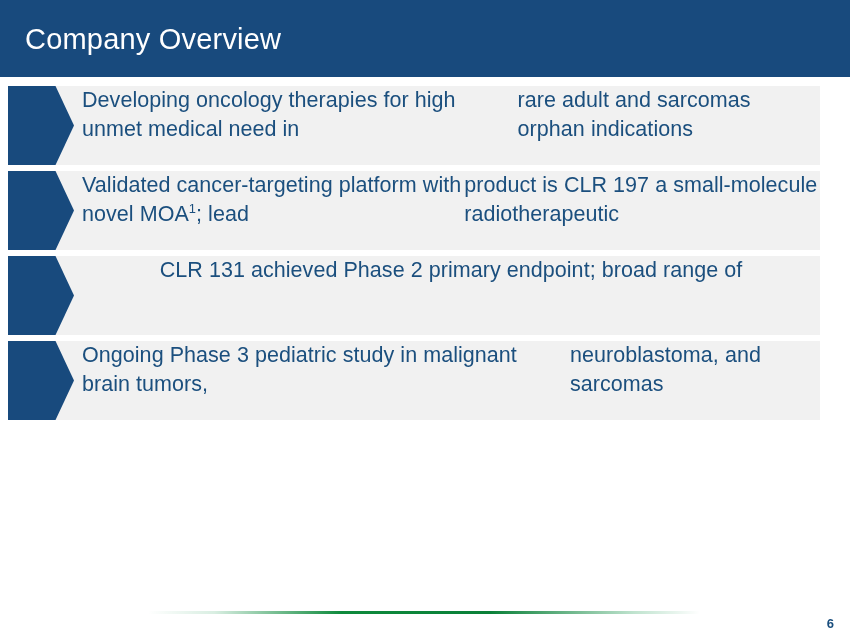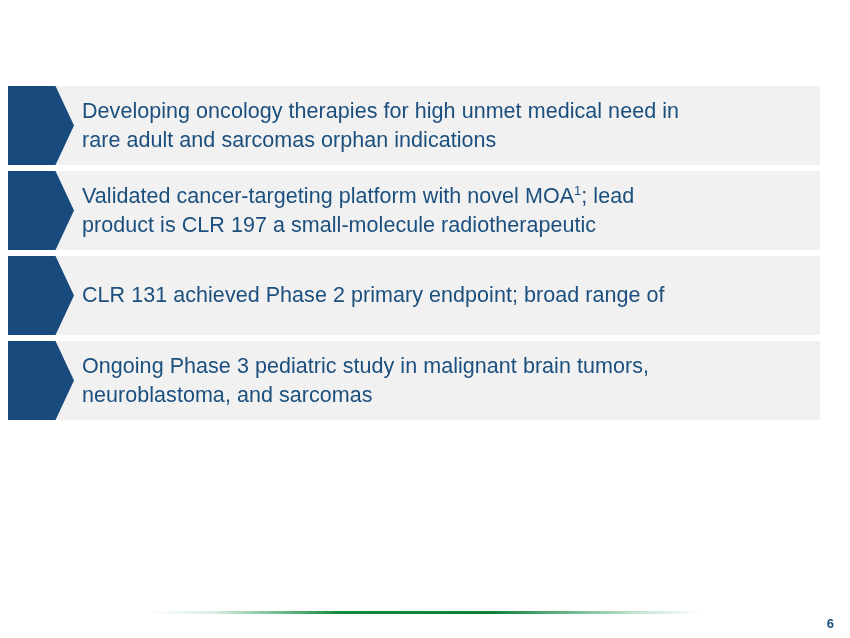--- a/index.html
+++ b/index.html
@@ -76,21 +76,20 @@
     -webkit-clip-path: polygon(0 0, 72% 0, 100% 50%, 72% 100%, 0 100%);
     clip-path: polygon(0 0, 72% 0, 100% 50%, 72% 100%, 0 100%);
   }
   .row-text {
     position: absolute;
     left: 82px;
     right: 30px;
     top: 0;
     height: 100%;
     display: flex;
-    flex-direction: column;
     justify-content: center;
     color: #1B4F7E;
     font-size: 21.5px;
     line-height: 29px;
     letter-spacing: 0.05px;
   }
   .row-text sup {
     font-size: 0.6em;
     vertical-align: super;
     line-height: 0;
@@ -118,20 +117,23 @@
     font-size: 13px;
     font-weight: bold;
     color: #1B4F7E;
   }
 </style>
 </head>
 <body>
 
 <div id="slide">
 
+  <div id="header">
+    <div id="header-title">Company Overview</div>
+  </div>
 
   <div id="rows">
 
     <div class="row">
       <div class="row-bg"></div>
       <div class="chevron"></div>
       <div class="row-text">
         <span>Developing oncology therapies for high unmet medical need in</span>
         <span>rare adult and sarcomas orphan indications</span>
       </div>

